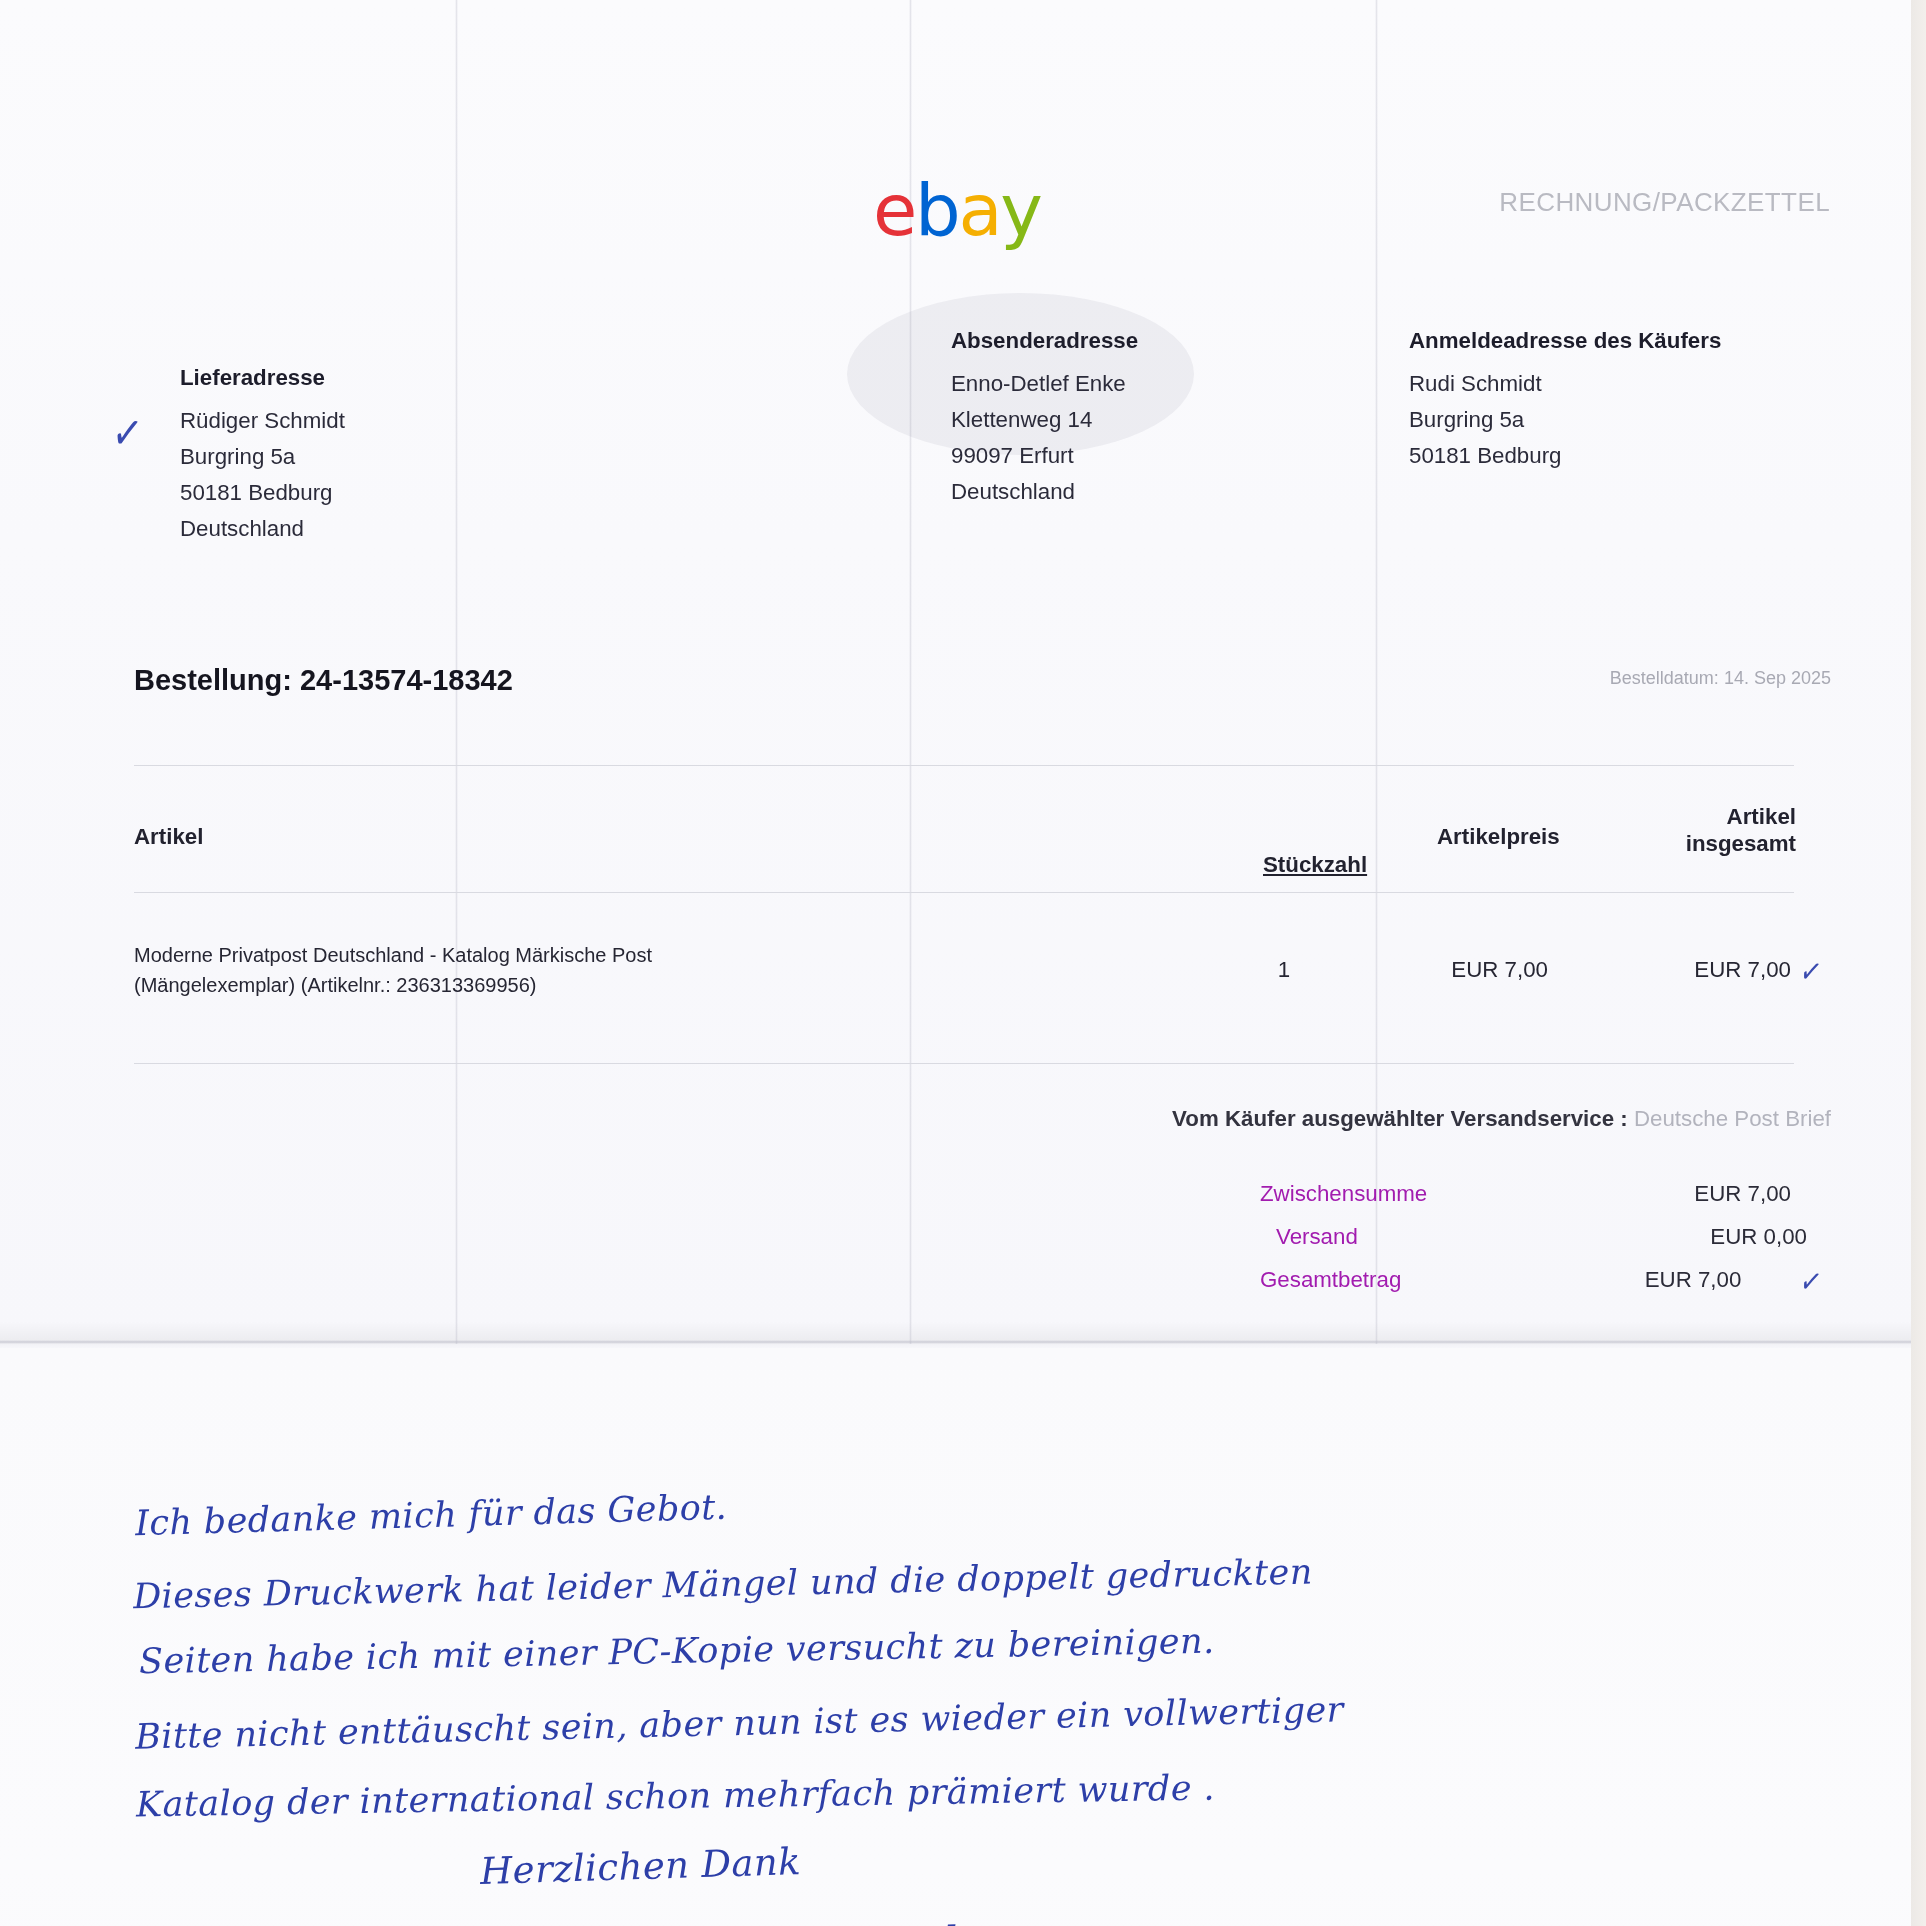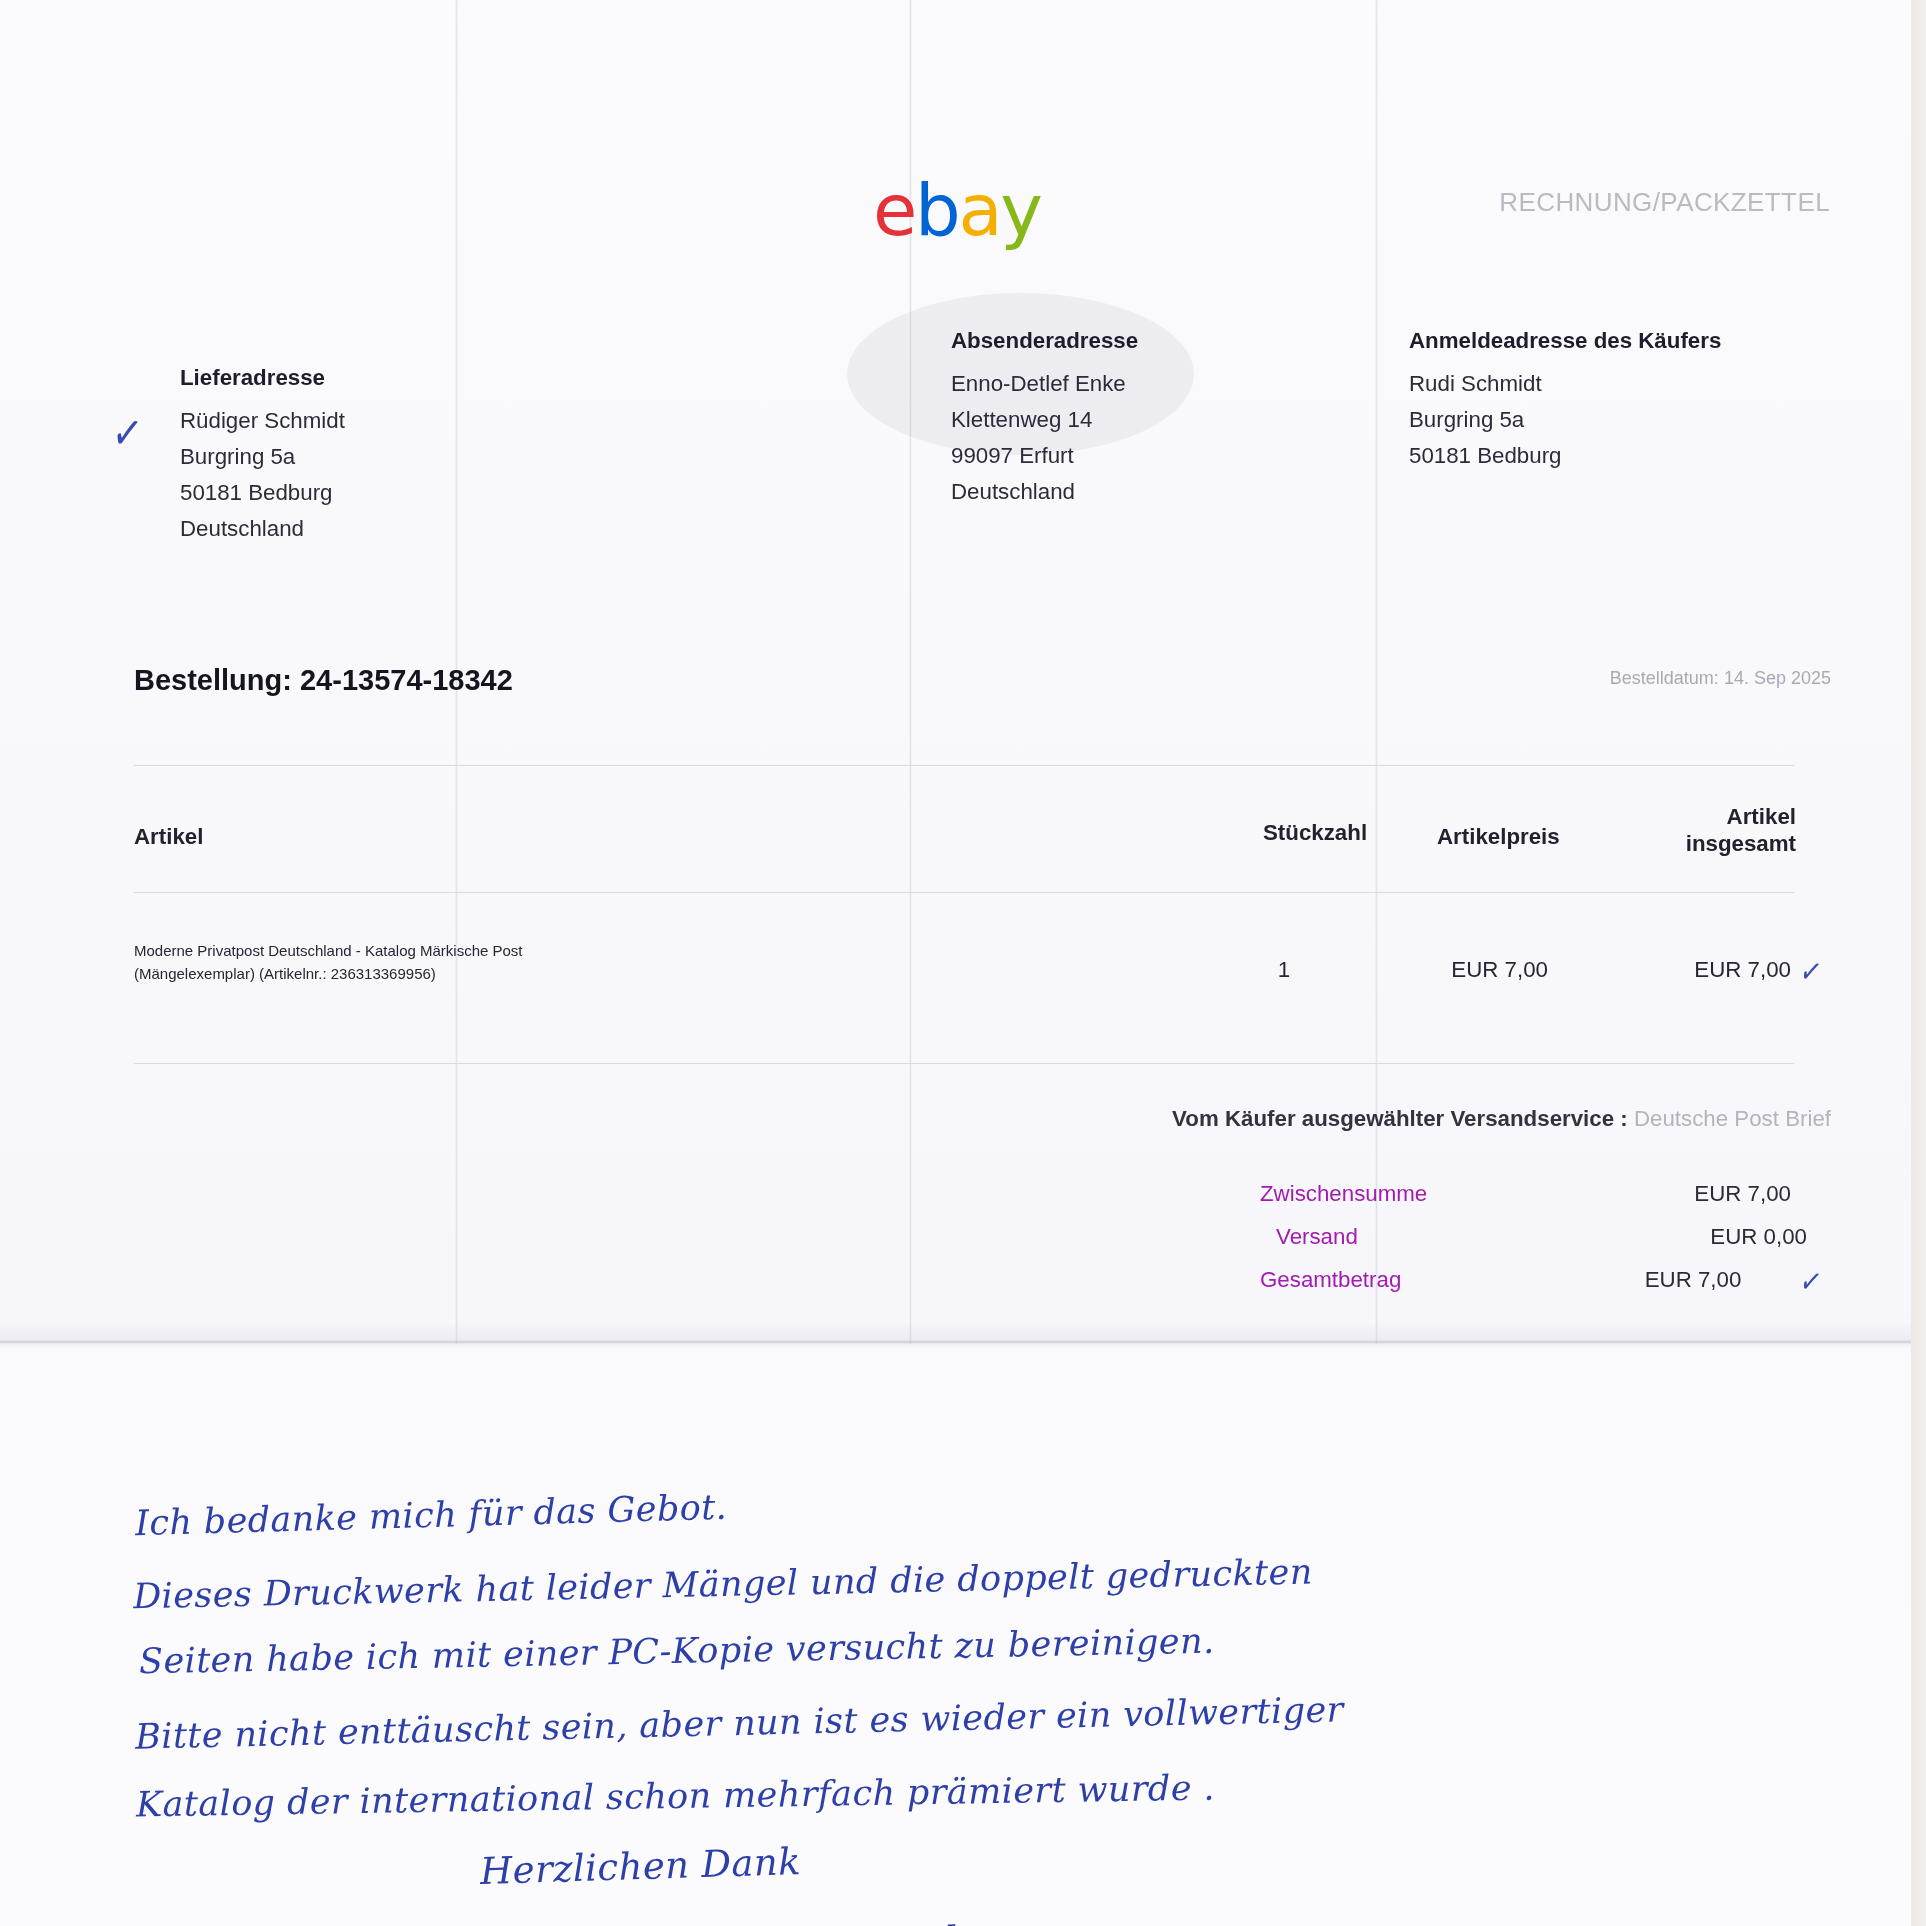--- a/index.html
+++ b/index.html
@@ -133,35 +133,35 @@
   .rule-2 { top: 892px; }
   .rule-3 { top: 1063px; }
 
   .th {
     position: absolute;
     font-size: 22.3px;
     font-weight: 700;
     color: #22222f;
   }
   .th-artikel { left: 134px; top: 824px; }
-  .th-qty { left: 1263px; top: 820px; }
+  .th-qty { left: 1263px; top: 852px; text-decoration: underline; }
   .th-price { left: 1437px; top: 824px; }
   .th-total {
     left: 1630px; top: 803px;
     width: 166px;
     text-align: right;
     line-height: 1.22;
   }
 
   .row-desc {
     position: absolute;
     left: 134px;
     top: 940px;
     width: 1040px;
-    font-size: 15px;
+    font-size: 20px;
     line-height: 1.52;
     color: #262633;
   }
   .row-qty {
     position: absolute;
     left: 1263px;
     top: 957px;
     width: 42px;
     text-align: center;
     font-size: 22.3px;

